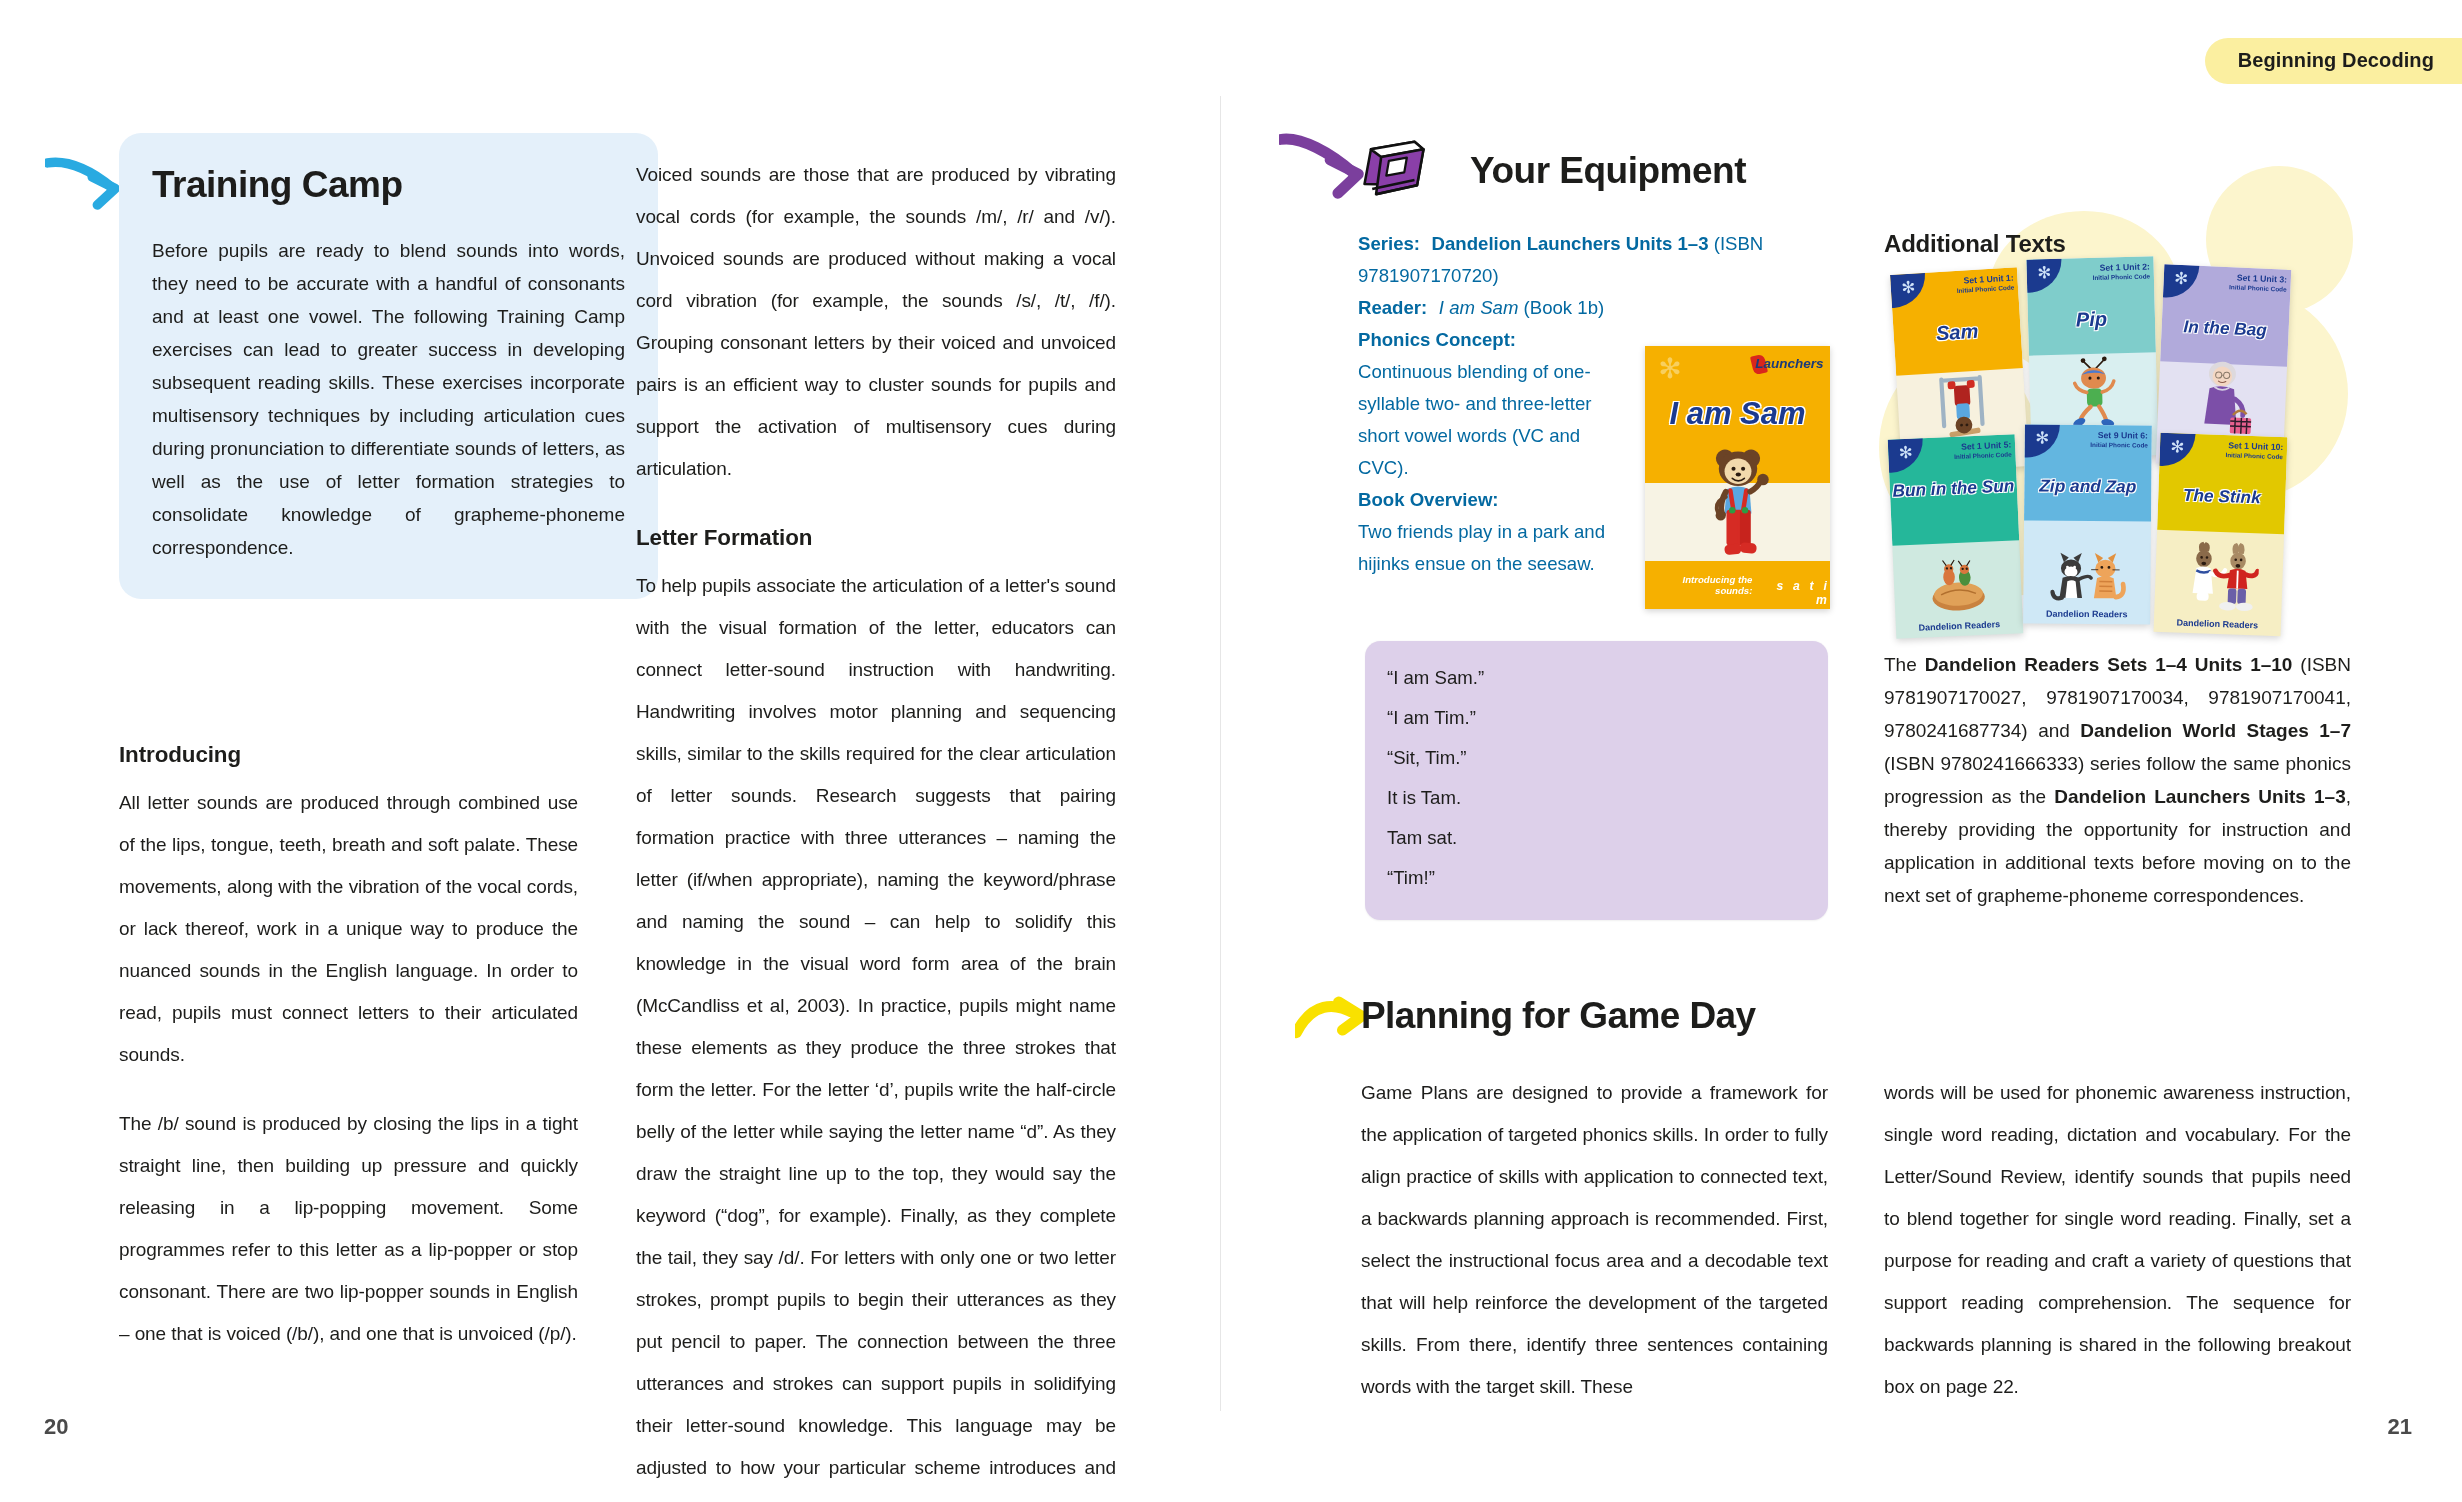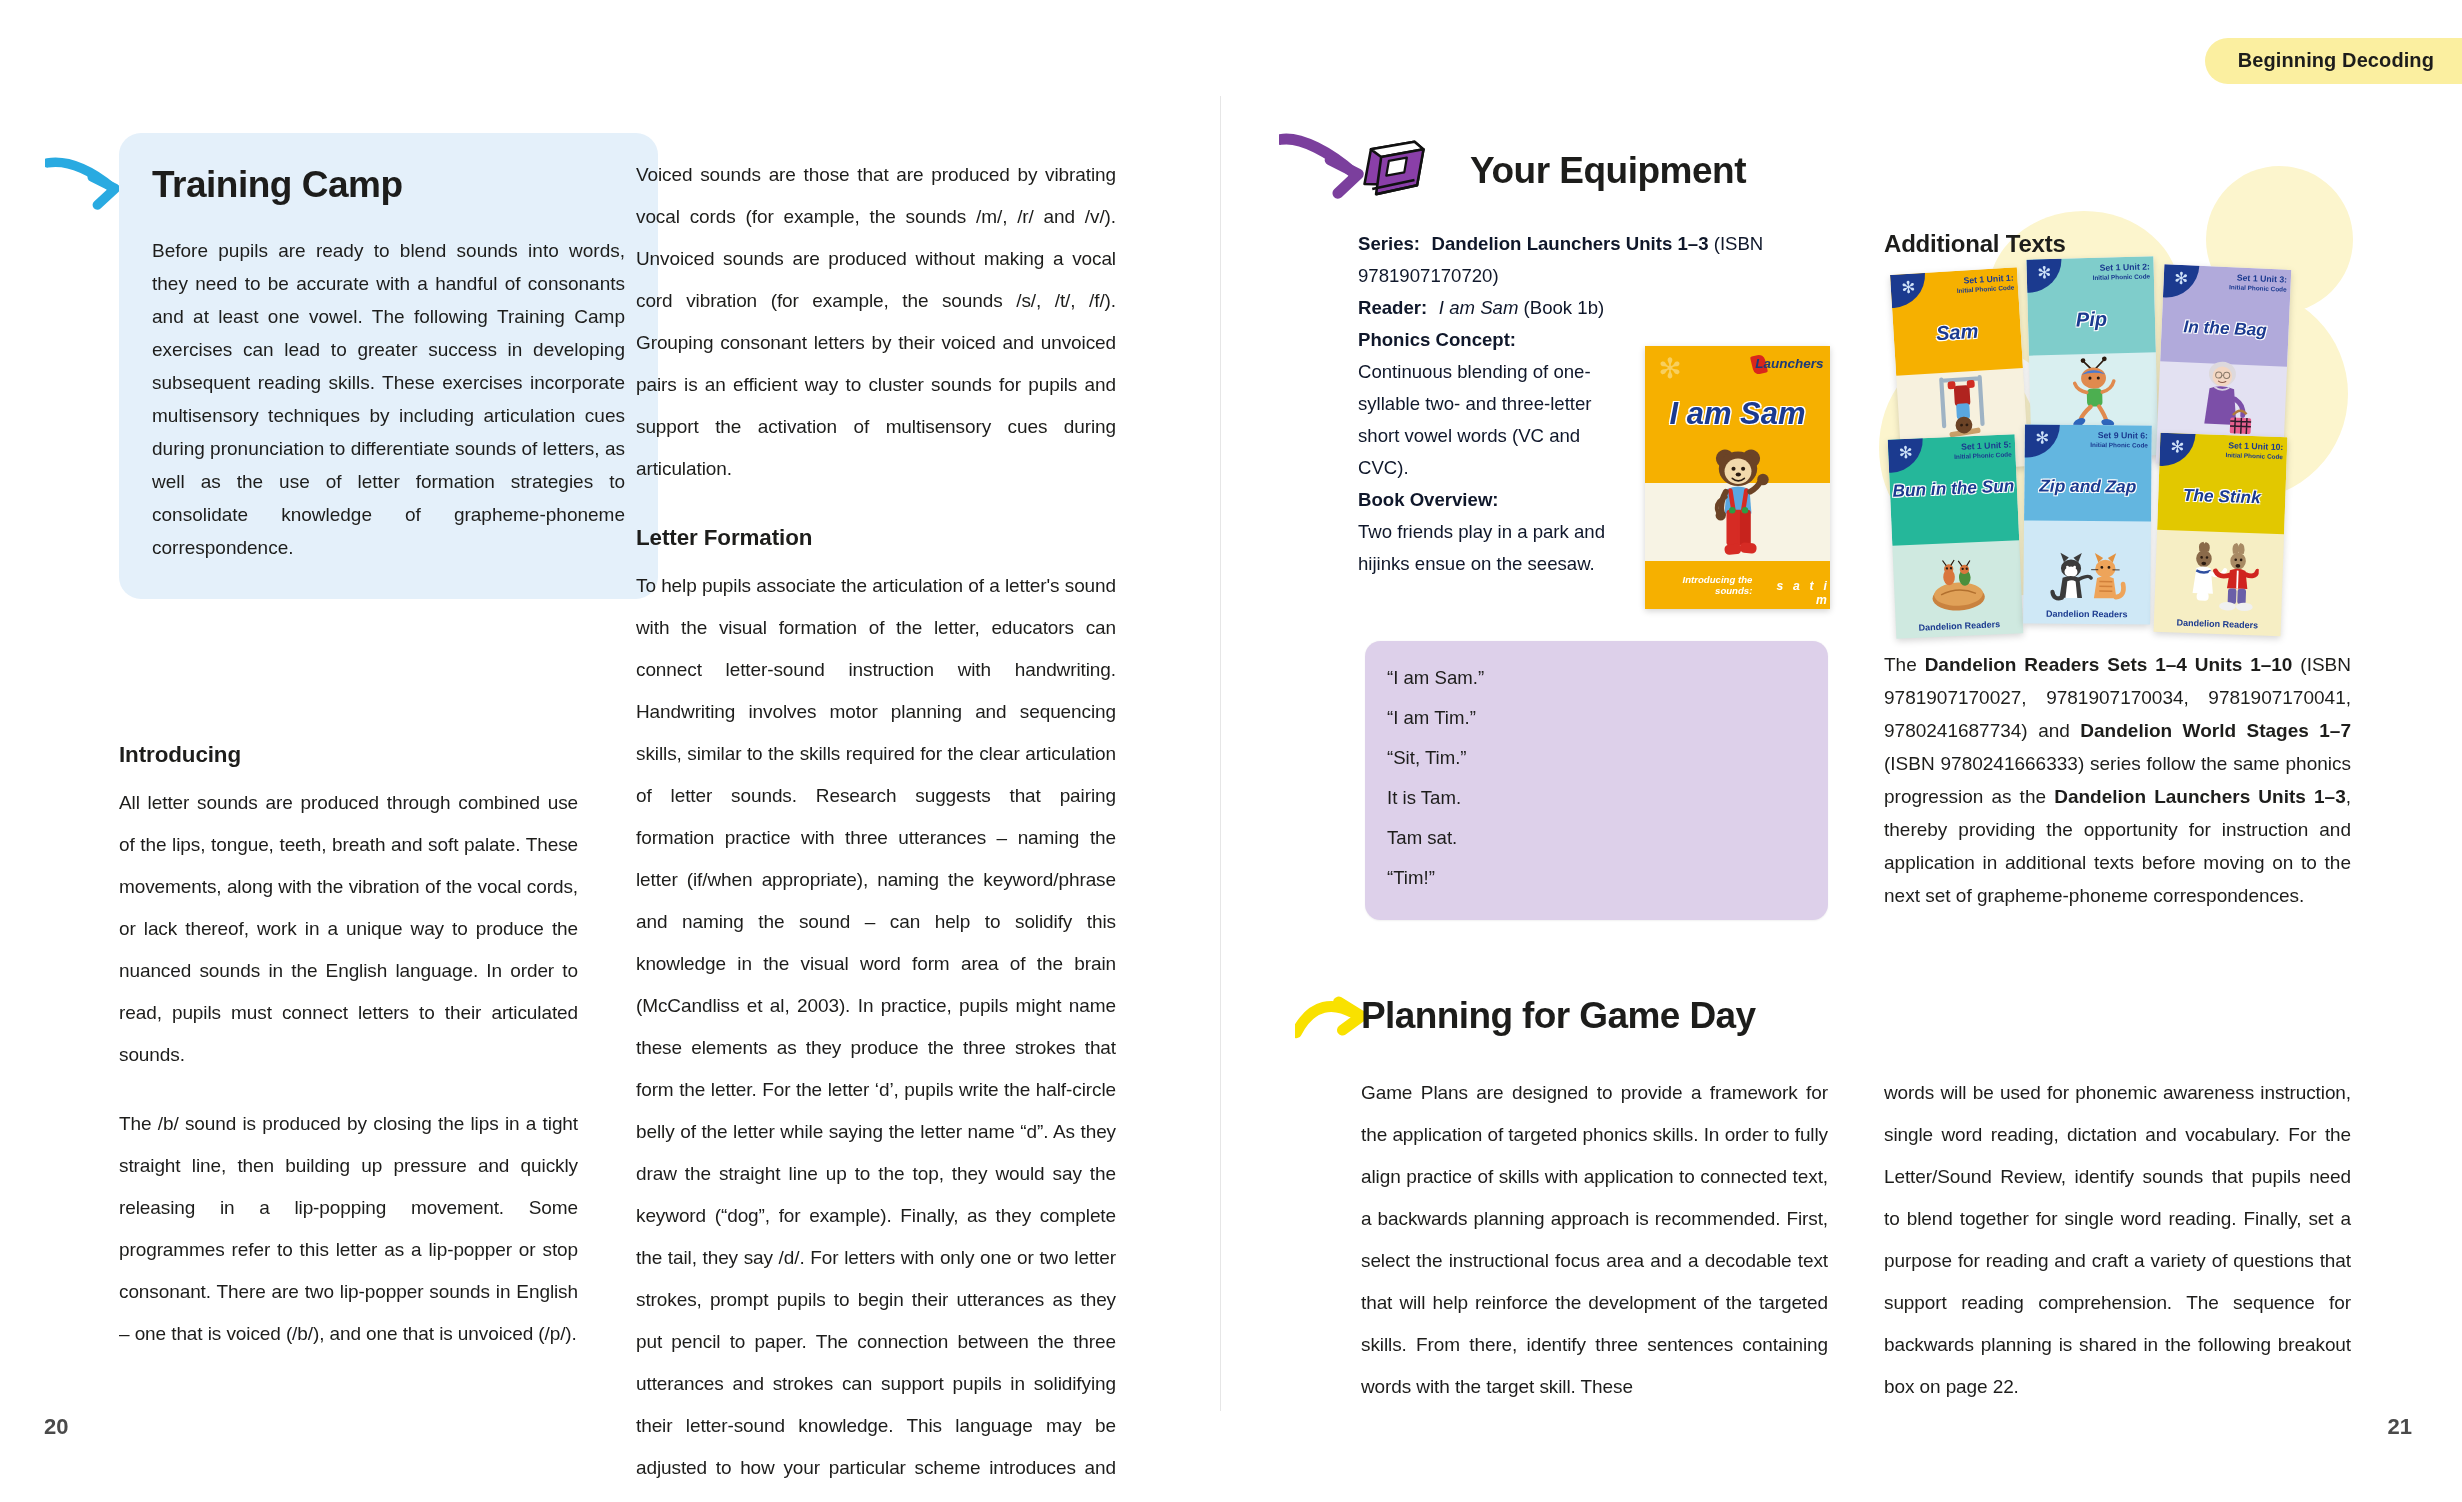--- a/index.html
+++ b/index.html
@@ -131,21 +131,21 @@
     color: #1d1d1b;
   }
 
   
   .eq-meta {
     position: absolute;
     left: 1358px; top: 228px;
     width: 468px;
     font-size: 18.6px;
     line-height: 32px;
-    color: #0f172a;
+    color: #0369a1;
     font-weight: 350;
   }
   .eq-meta b { font-weight: 800; }
   .eq-meta i { font-style: italic; }
   .eq-meta .narrow { width: 269px; }
 
   
   .sam-cover {
     position: absolute;
     left: 1645px; top: 346px;

